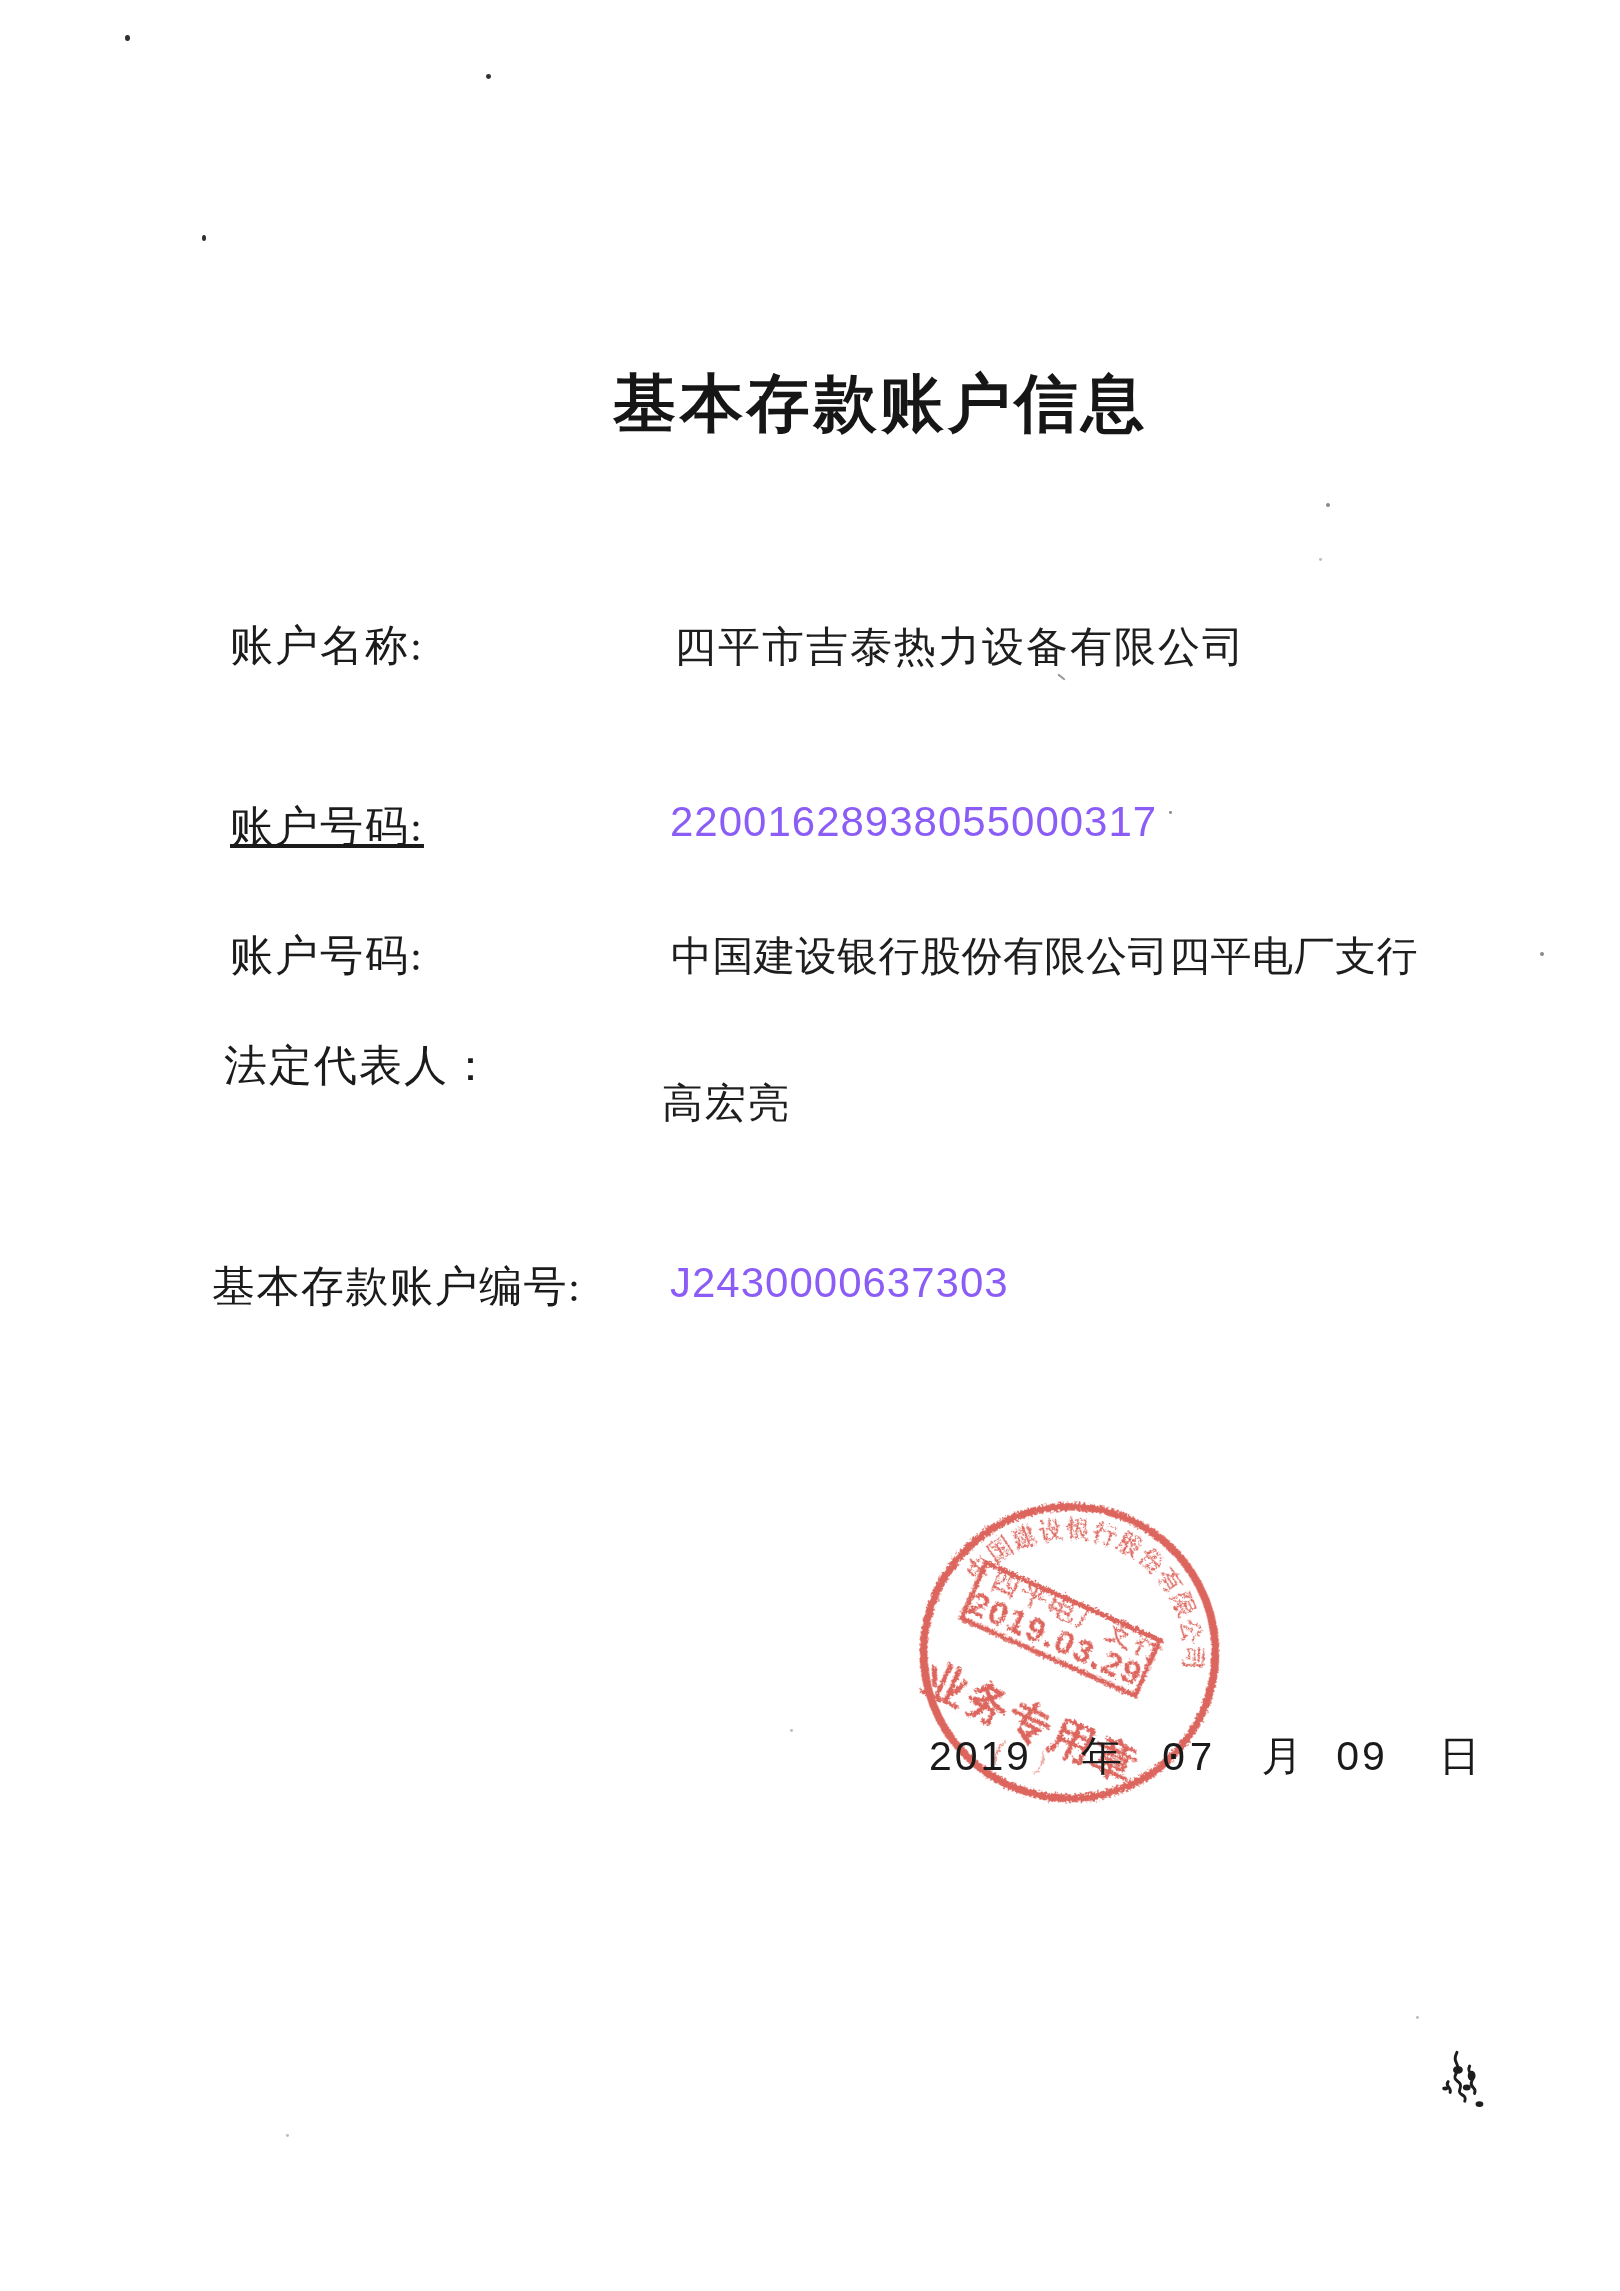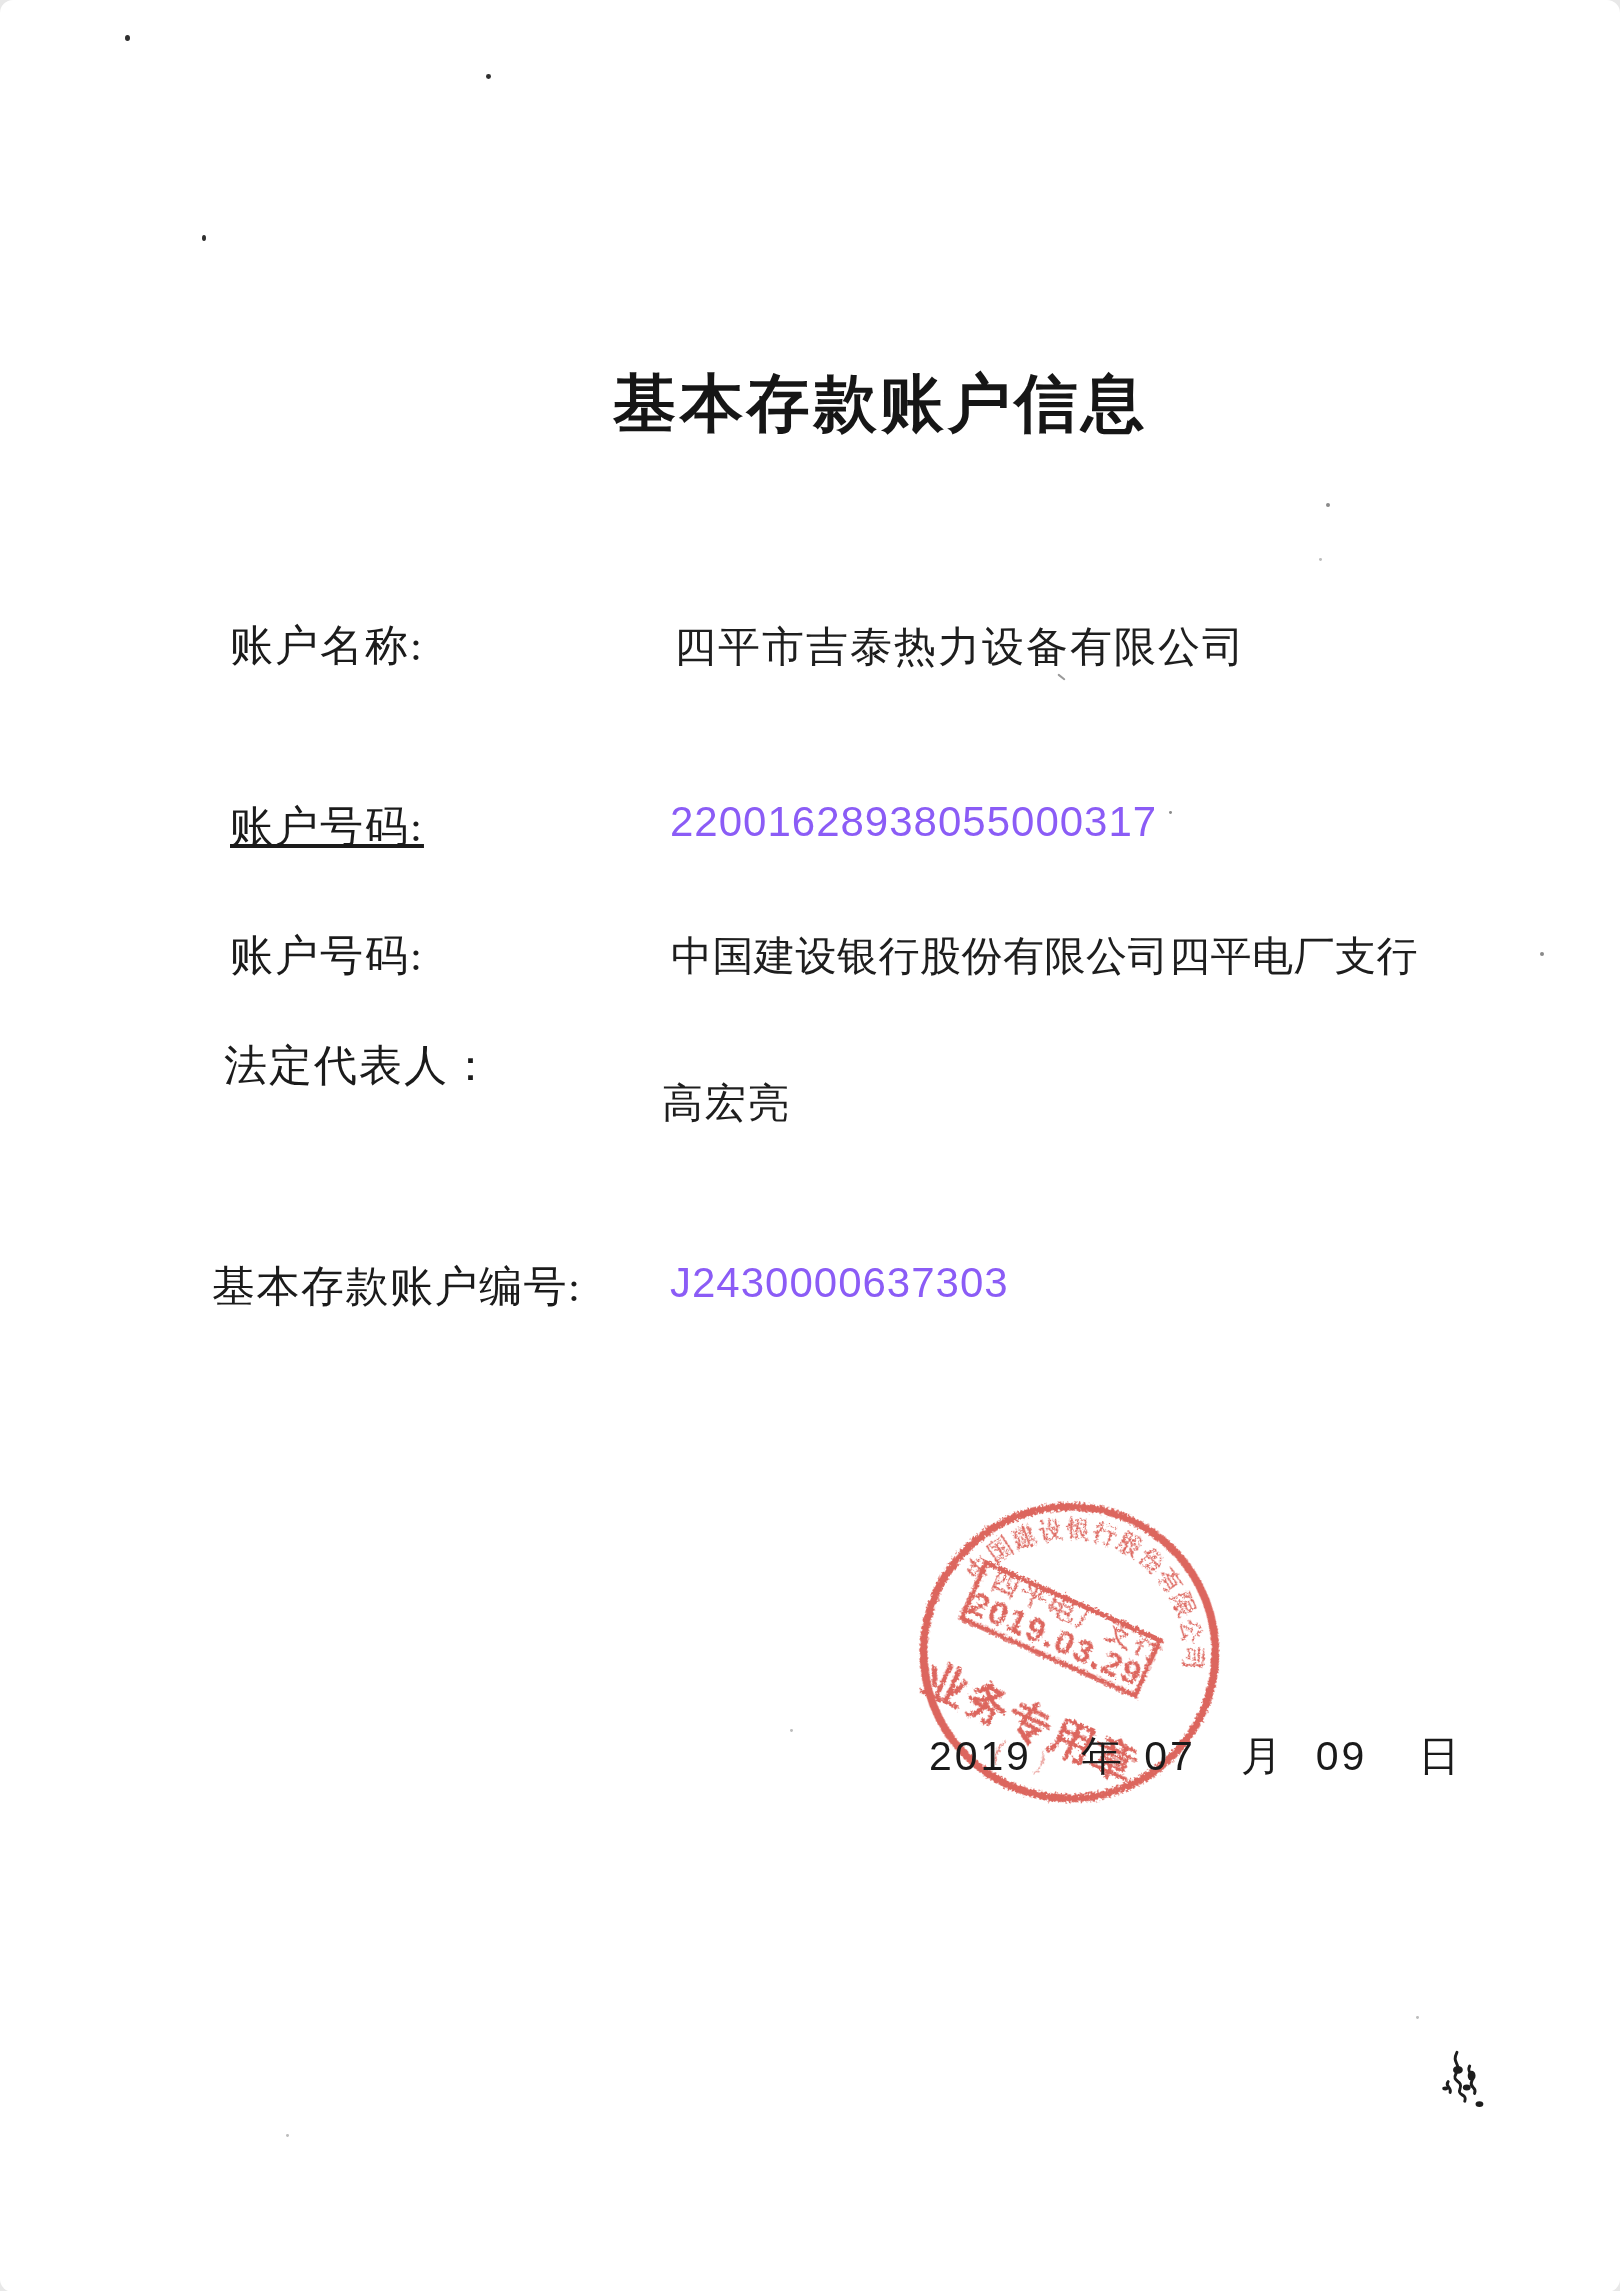--- a/index.html
+++ b/index.html
@@ -4,21 +4,20 @@
 <style>
   html,body{margin:0;padding:0;background:#e8e8e8;}
   .page{
     position:relative;
     width:1620px;height:2292px;
     margin:0 auto;
     background:#ffffff;
     overflow:hidden;
     font-family:"Liberation Serif","DejaVu Serif",serif;
     color:#1c1c1c;
-    border-radius:13px;
   }
   .abs{position:absolute;white-space:nowrap;}
   .title{
     font-size:63px;font-weight:bold;letter-spacing:3.9px;color:#161616;
     left:613px;top:361px;
   }
   .label{font-size:43px;letter-spacing:2px;color:#1b1b1b;}
   .value-cn{font-size:42px;letter-spacing:1px;color:#1e1e1e;}
   .value-num{
     font-family:"Liberation Sans","DejaVu Sans",sans-serif;
@@ -75,21 +74,21 @@
       <text x="152" y="175" font-size="34" font-weight="bold" letter-spacing="2" text-anchor="middle" font-family="Liberation Sans, DejaVu Sans, sans-serif">2019.03.29</text>
       <text x="164" y="266" font-size="44" font-weight="bold" letter-spacing="3" text-anchor="middle">业务专用章</text>
       <text x="138" y="300" font-size="30" text-anchor="middle" opacity="0.75">（</text>
       <text x="196" y="294" font-size="30" text-anchor="middle" opacity="0.55">）</text>
     </g>
   </svg>
 
   <div class="abs date-row">
     <span class="num">2019</span>
     <span class="unit" style="margin-left:39px;">年</span>
-    <span class="num" style="margin-left:12px;">07</span>
+    <span class="num" style="margin-left:29px;font-family:Liberation Mono, monospace;">07</span>
     <span class="unit" style="margin-left:35px;">月</span>
     <span class="num" style="margin-left:23.5px;">09</span>
     <span class="unit" style="margin-left:41px;">日</span>
   </div>
 
   <div class="speck s-dark" style="left:125px;top:35px;width:4.9px;height:5.9px;"></div>
   <div class="speck s-dark" style="left:486px;top:74px;width:4.9px;height:4.9px;"></div>
   <div class="speck s-dark" style="left:202px;top:235px;width:3.9px;height:5.9px;"></div>
   <div class="speck s-gray" style="left:1326px;top:503px;width:3.9px;height:3.9px;"></div>
   <div class="speck s-light" style="left:1319px;top:558px;width:2.9px;height:2.9px;"></div>

